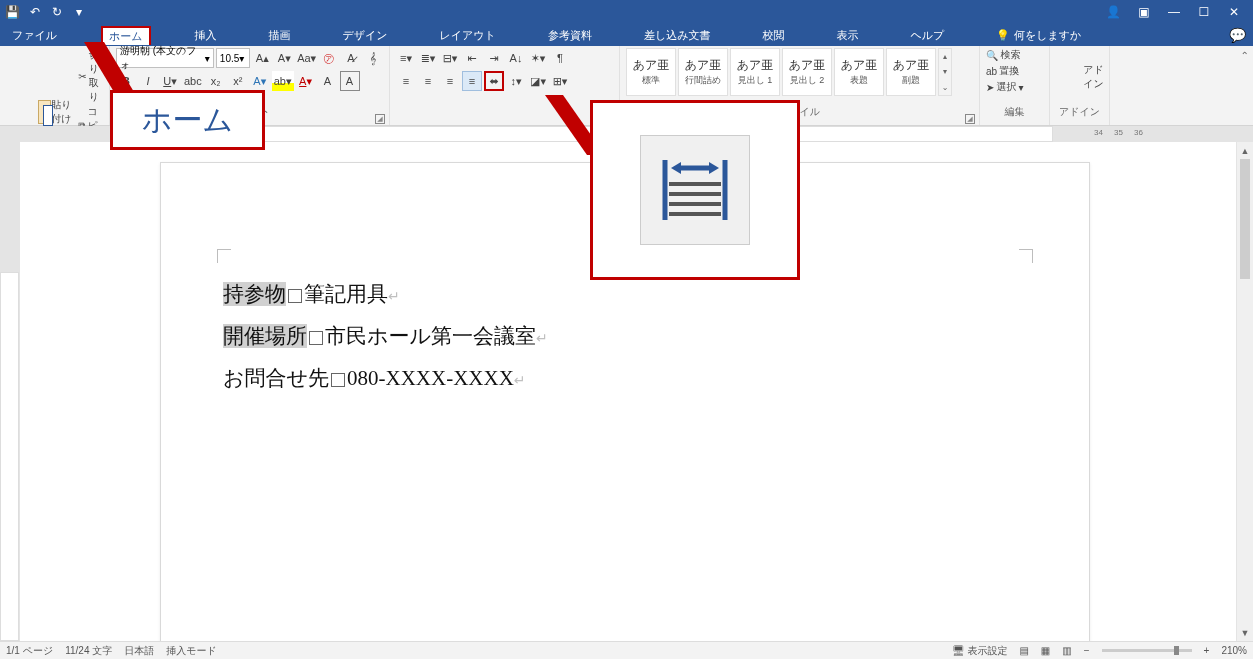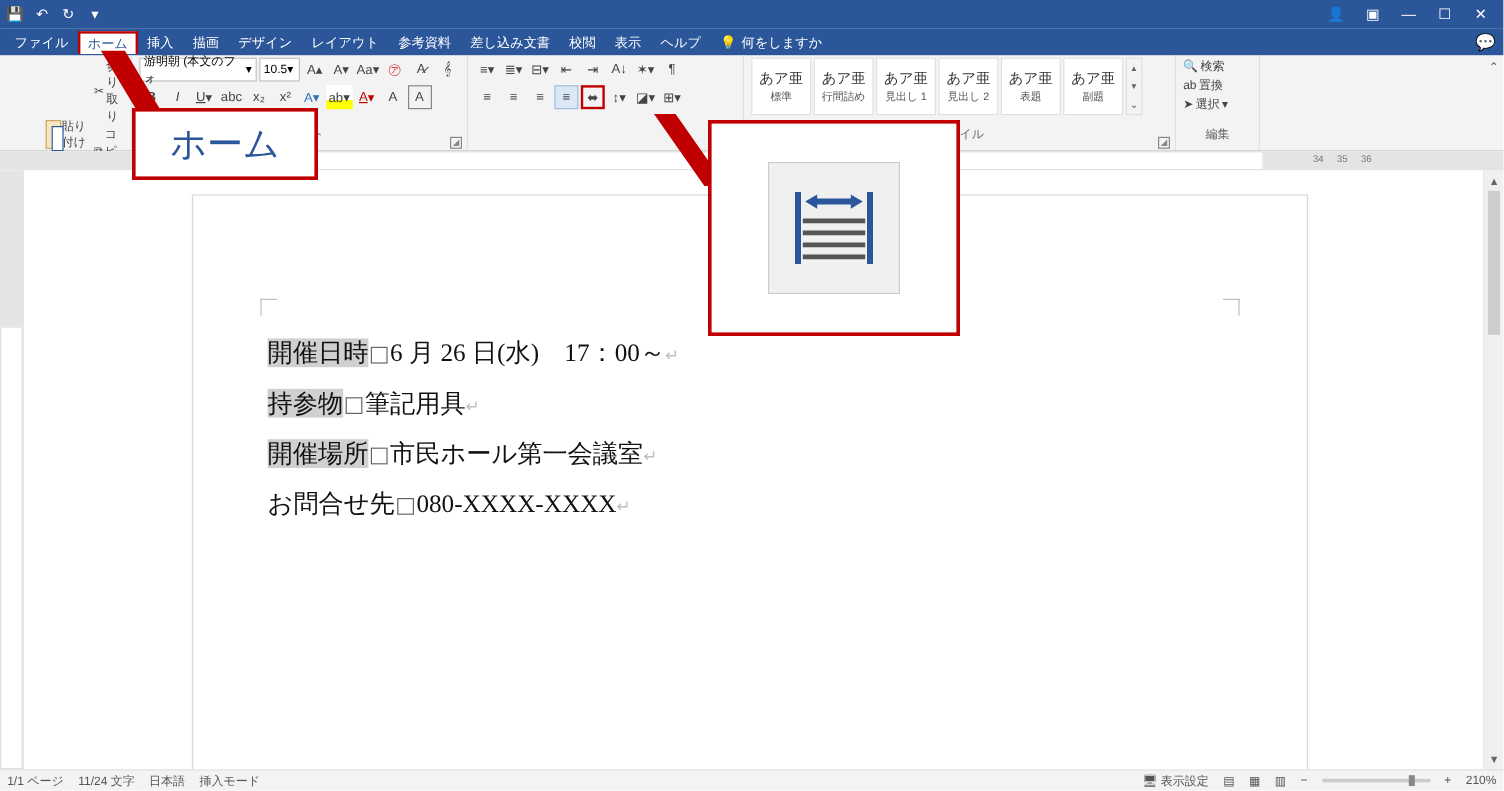--- a/index.html
+++ b/index.html
@@ -3,21 +3,21 @@
 <meta charset="utf-8">
 <style>
   * { box-sizing: border-box; margin: 0; padding: 0; }
   body { font-family: "Yu Gothic UI", "Meiryo", sans-serif; font-size: 11px; background: #fff; width: 1253px; height: 659px; overflow: hidden; position: relative; }
   .titlebar { background: #2b579a; color: #fff; height: 24px; display: flex; align-items: center; padding: 0 4px; }
   .titlebar .qat { display: flex; align-items: center; gap: 4px; }
   .titlebar .qat .i { width: 18px; height: 18px; display: flex; align-items: center; justify-content: center; font-size: 12px; }
   .titlebar .spacer { flex: 1; }
   .titlebar .winbtns { display: flex; align-items: center; }
   .titlebar .winbtns .i { width: 30px; height: 24px; display: flex; align-items: center; justify-content: center; font-size: 12px; }
-  .tabs { background: #2b579a; color: #fff; height: 22px; display: flex; align-items: center; padding: 0 4px; position: relative; }
+  .tabs { background: #2b579a; color: #fff; height: 22px; display: flex; align-items: center; padding: 0 4px; position: relative; gap: 36px; }
   .tabs .tab { padding: 3px 8px; font-size: 11px; }
   .tabs .tab.active { background: #fff; color: #2b579a; border: 2px solid #c00000; border-bottom: none; padding: 1px 6px; }
   .tabs .tell { display:flex; align-items:center; gap:4px; }
   .tabs .share { position:absolute; right:6px; top:3px; font-size:14px; }
   .ribbon { background: #f3f3f3; height: 80px; border-bottom: 1px solid #d4d4d4; display:flex; }
   .group { border-right:1px solid #e1e1e1; padding:2px 6px 0 6px; display:flex; flex-direction:column; justify-content:space-between; position:relative; }
   .group-label { font-size:10px; color:#666; text-align:center; padding-bottom:6px; position:relative; }
   .group-label .dlg { position:absolute; right:-2px; bottom:1px; width:10px; height:10px; border:1px solid #888; font-size:7px; display:flex; align-items:center; justify-content:center; color:#888;}
   .row { display:flex; align-items:center; gap:2px; }
   .col { display:flex; flex-direction:column; gap:1px; }
@@ -225,20 +225,28 @@
         </div>
       <div class="row">
           <span>ab</span>
           <span>置換</span>
         </div>
       <div class="row"><span>➤</span><span>選択</span>▾</div>
     </div>
     <div class="group-label">編集</div>
   </div>
 
+  <div class="group" style="width:60px">
+    <div class="big">
+      <div class="ico" style="background:#f7b36b;border-radius:3px"></div>
+      <span style="white-space:pre;text-align:center">アド
+イン</span>
+    </div>
+    <div class="group-label">アドイン</div>
+  </div>
   <div style="flex:1;display:flex;justify-content:flex-end;align-items:flex-start;padding:4px">
     <div style="font-size:10px;color:#666">⌃</div>
   </div>
 </div>
 
 <div class="ruler-h">
   <div class="shade" style="left:0;width:160px"></div>
   <div class="shade" style="right:0;width:200px"></div>
   <div style="position:absolute;left:160px;right:200px;top:0;bottom:0;background:#fff;border:1px solid #ddd"></div>
   <div class="ruler-num" style="right:150px">34</div>
@@ -249,21 +257,20 @@
 <div class="workspace">
   <div class="ruler-v">
     <div class="shade" style="top:0;height:130px"></div>
     <div style="position:absolute;top:130px;bottom:0;left:0;right:0;background:#fff;border:1px solid #ddd"></div>
   </div>
   <div class="docarea">
     <div class="page">
       <div class="crop tl"></div>
       <div class="crop tr"></div>
       <div class="content" id="doc-content">
-          <div><span class="hl">開催日時</span><span class="box"></span>6 月 26 日(水)　17：00～<span class="ret">↵</span></div>
           <div><span class="hl">持参物</span><span class="box"></span>筆記用具<span class="ret">↵</span></div>
           <div><span class="hl">開催場所</span><span class="box"></span>市民ホール第一会議室<span class="ret">↵</span></div>
           <div>お問合せ先<span class="box"></span>080-XXXX-XXXX<span class="ret">↵</span></div>
         </div>
     </div>
   </div>
   <div class="scrollbar-v">
     <div class="arr">▲</div>
     <div class="track">
         <div class="thumb"></div>

